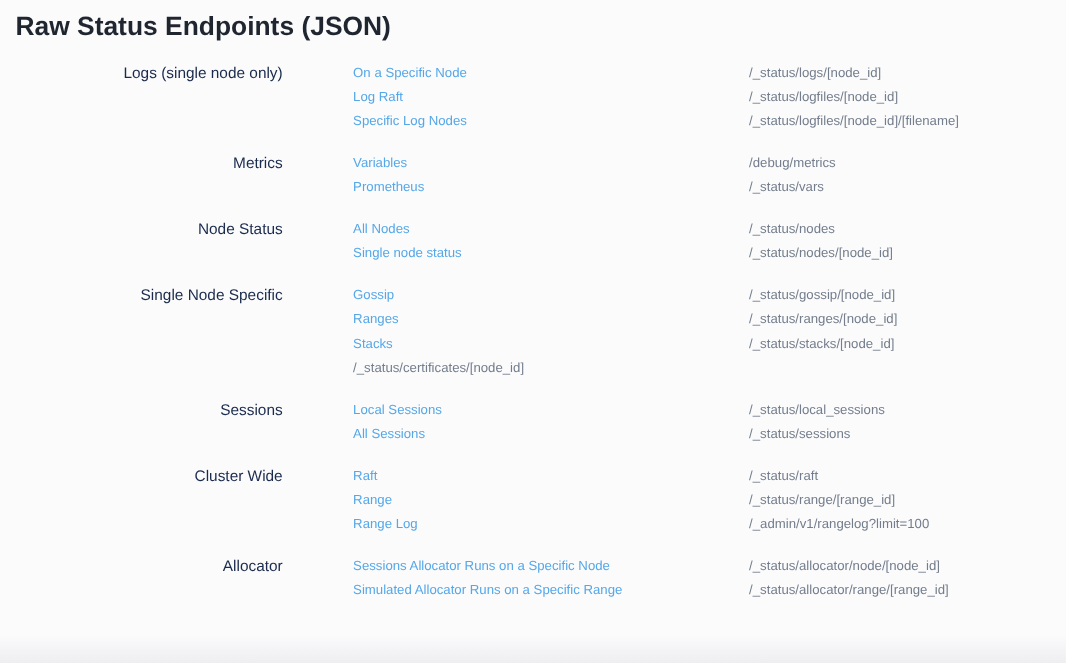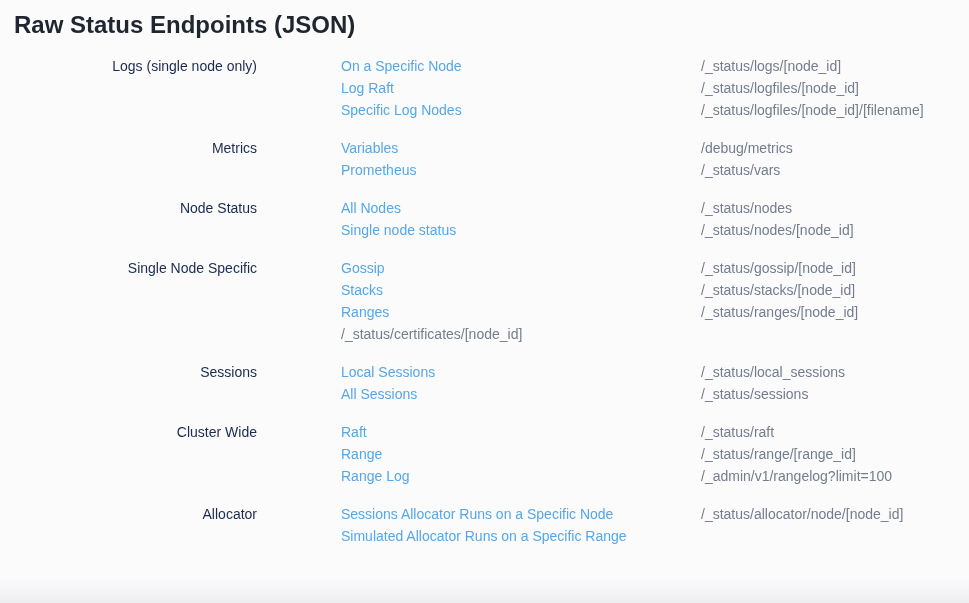--- a/index.html
+++ b/index.html
@@ -39,22 +39,21 @@
     color: #1b2b4d;
   }
   .rows-col {
     margin-left: 28px;
     display: flex;
     flex-direction: column;
   }
   .endpoint-row {
     display: flex;
     line-height: 22px;
-    font-size: 14px;
-    margin-left: 20px;
+    font-size: 12px;
   }
   .endpoint-link {
     width: 360px;
     flex: 0 0 360px;
     color: #55a7e8;
     text-decoration: none;
     cursor: pointer;
   }
   .endpoint-url {
     color: #737d8c;
@@ -120,26 +119,26 @@
         </div>
       </div>
       <div class="section">
         <div class="label-col">Single Node Specific</div>
         <div class="rows-col">
           <div class="endpoint-row">
             <a class="endpoint-link" href="#">Gossip</a>
             <span class="endpoint-url">/_status/gossip/[node_id]</span>
           </div>
           <div class="endpoint-row">
+            <a class="endpoint-link" href="#">Ranges</a>
+            <span class="endpoint-url">/_status/ranges/[node_id]</span>
+          </div>
+          <div class="endpoint-row">
             <a class="endpoint-link" href="#">Stacks</a>
             <span class="endpoint-url">/_status/stacks/[node_id]</span>
-          </div>
-          <div class="endpoint-row">
-            <a class="endpoint-link" href="#">Ranges</a>
-            <span class="endpoint-url">/_status/ranges/[node_id]</span>
           </div>
           <div class="endpoint-row">
             <span class="endpoint-url">/_status/certificates/[node_id]</span>
           </div>
         </div>
       </div>
       <div class="section">
         <div class="label-col">Sessions</div>
         <div class="rows-col">
           <div class="endpoint-row">
@@ -171,18 +170,19 @@
       </div>
       <div class="section">
         <div class="label-col">Allocator</div>
         <div class="rows-col">
           <div class="endpoint-row">
             <a class="endpoint-link" href="#">Sessions Allocator Runs on a Specific Node</a>
             <span class="endpoint-url">/_status/allocator/node/[node_id]</span>
           </div>
           <div class="endpoint-row">
             <a class="endpoint-link" href="#">Simulated Allocator Runs on a Specific Range</a>
+            <span class="endpoint-url">/_status/allocator/range/[range_id]</span>
           </div>
         </div>
       </div>
     </div>
 </div>
 <div class="bottom-strip"></div>
 
 </body></html>

